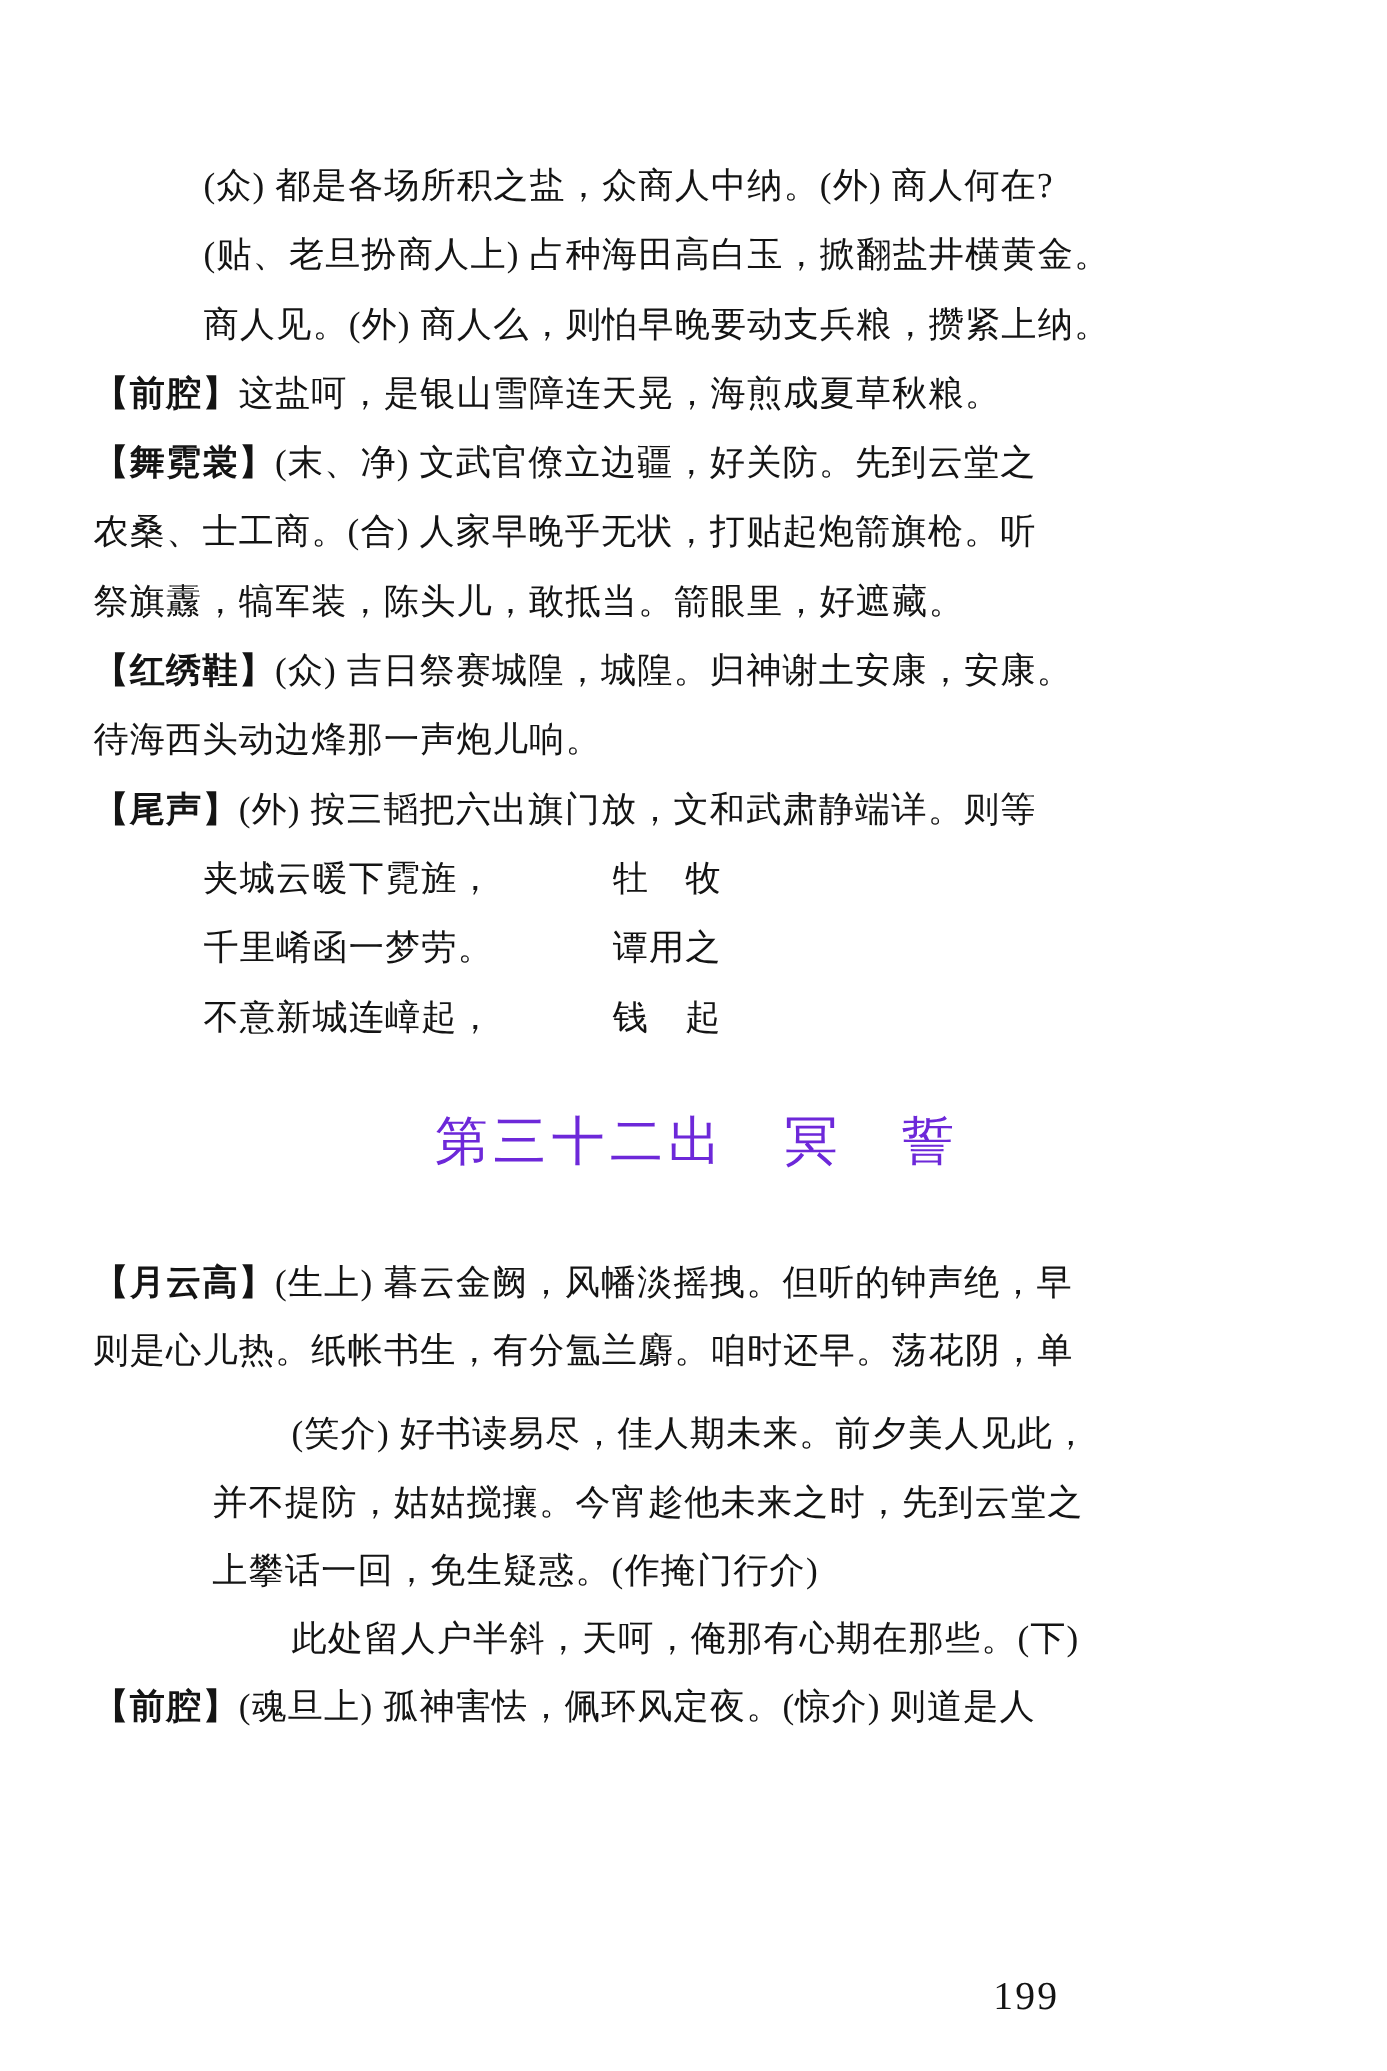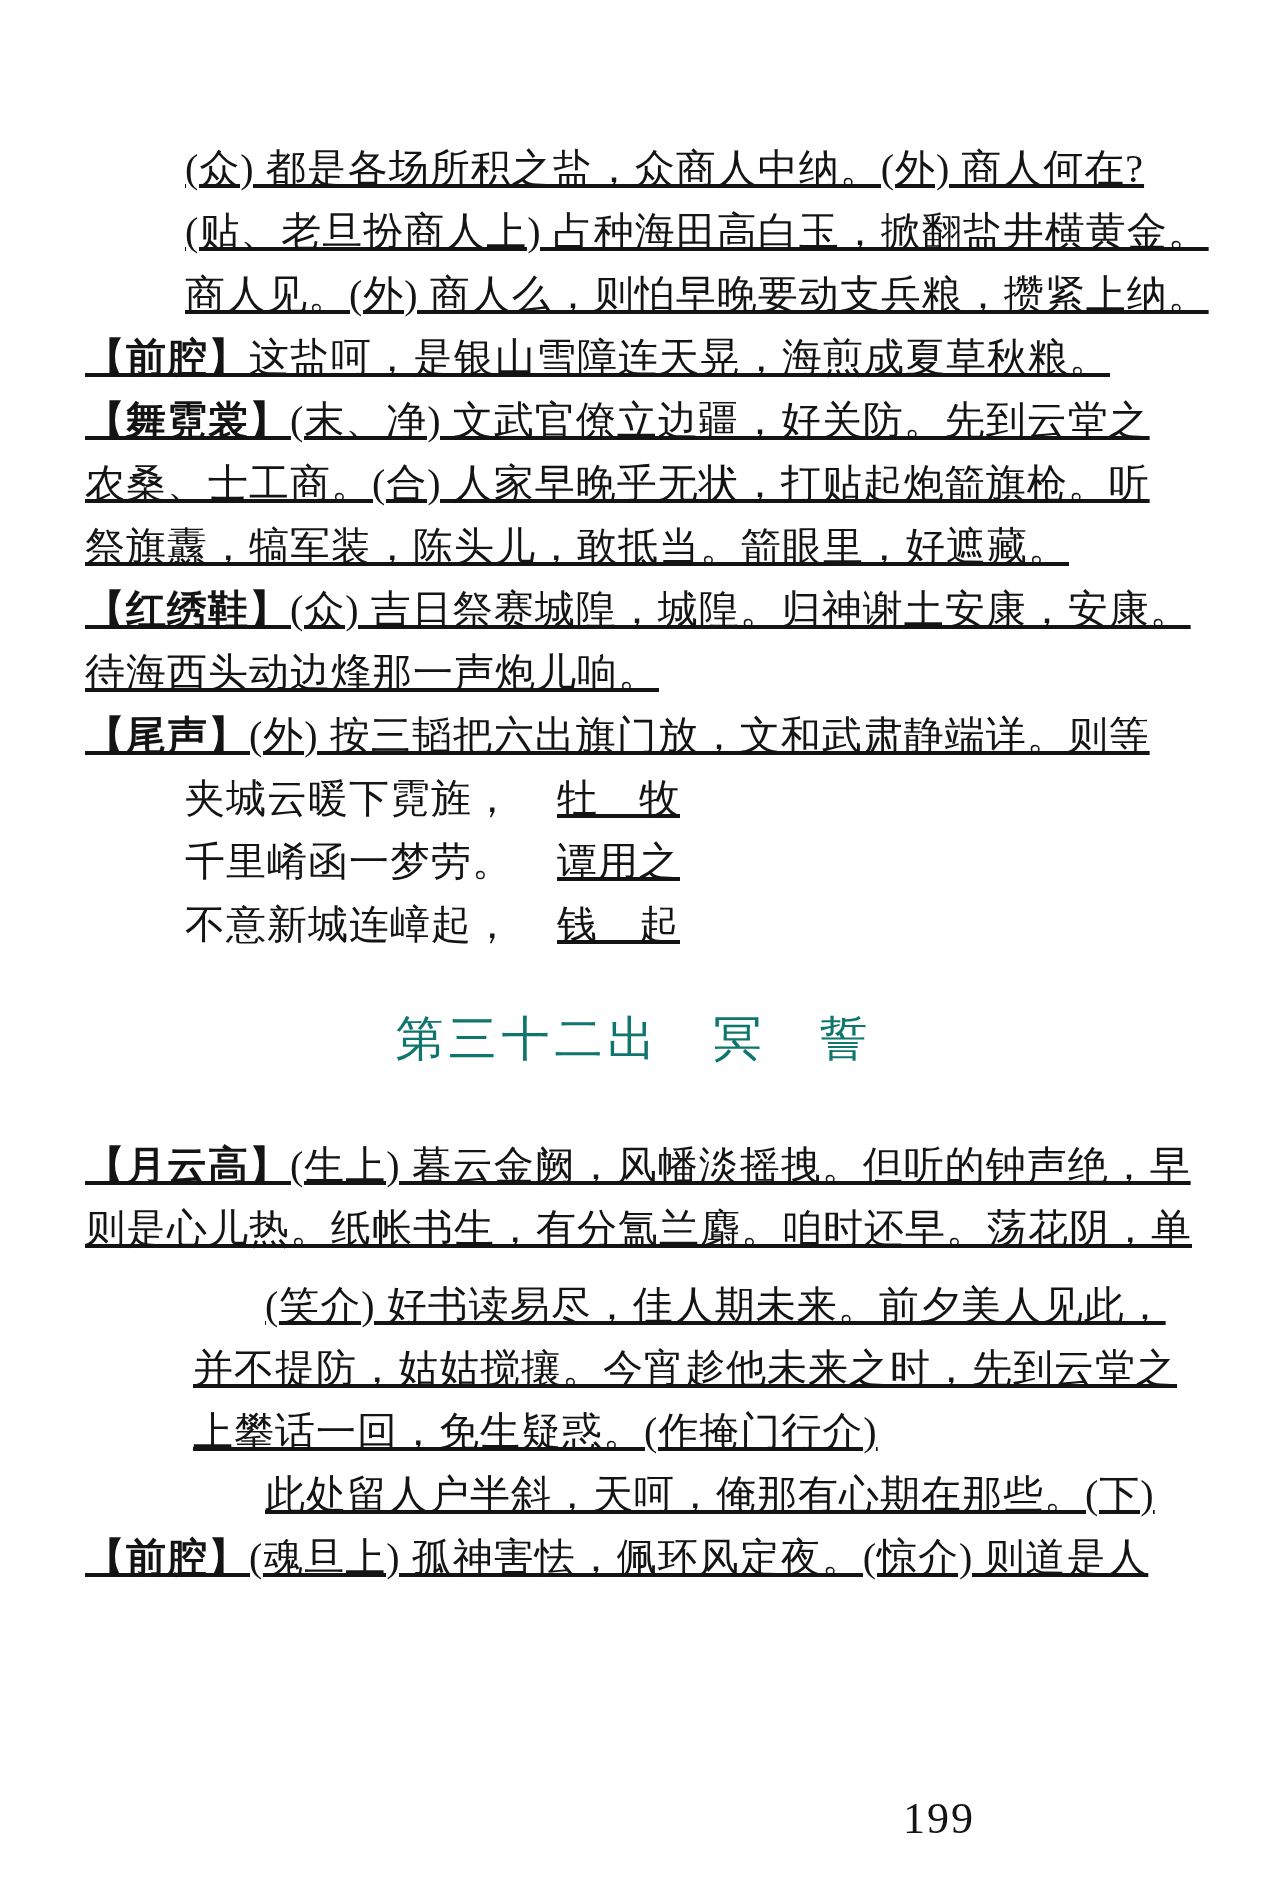--- a/index.html
+++ b/index.html
@@ -9,53 +9,52 @@
     height: 1883px;
     margin: 0 auto;
     background: #ffffff;
     color: #141414;
     font-family: "Liberation Serif", serif;
     box-sizing: border-box;
     padding: 137px 78px 0 85px;
     overflow: hidden;
   }
   .line {
-    font-size: 40px;
+    font-size: 32px;
     line-height: 63px;
     letter-spacing: 1px;
     white-space: nowrap;
-    text-decoration: underline;
   }
   .act32-block .line { line-height: 62px; }
   .indent-a { padding-left: 100px; }
   .indent-b { padding-left: 180px; }
   .indent-c { padding-left: 108px; }
   .gap-top { margin-top: 14px; }
   .tag {
     font-weight: 700;
     font-family: "Liberation Sans", sans-serif;
   }
   .poem-line { padding-left: 100px; }
   .poem-line .verse { display: inline-block; width: 372px; }
   .chapter-heading {
     margin: 48px 0 0 0;
     text-align: center;
     font-size: 48px;
     font-weight: 400;
     line-height: 70px;
     letter-spacing: 5px;
     font-family: "Liberation Sans", sans-serif;
-    color: #0f766e;
+    color: #6d28d9;
   }
   .act32-block { margin-top: 60px; }
   .page-number {
     position: absolute;
     left: 903px;
     top: 1793px;
-    font-size: 44px;
+    font-size: 36px;
     letter-spacing: 2px;
   }
 </style>
 </head>
 <body>
 
 <div class="page">
 
   <section>
     <div class="line indent-a"><span class="tag"></span><span>(众) 都是各场所积之盐，众商人中纳。(外) 商人何在?</span></div>

